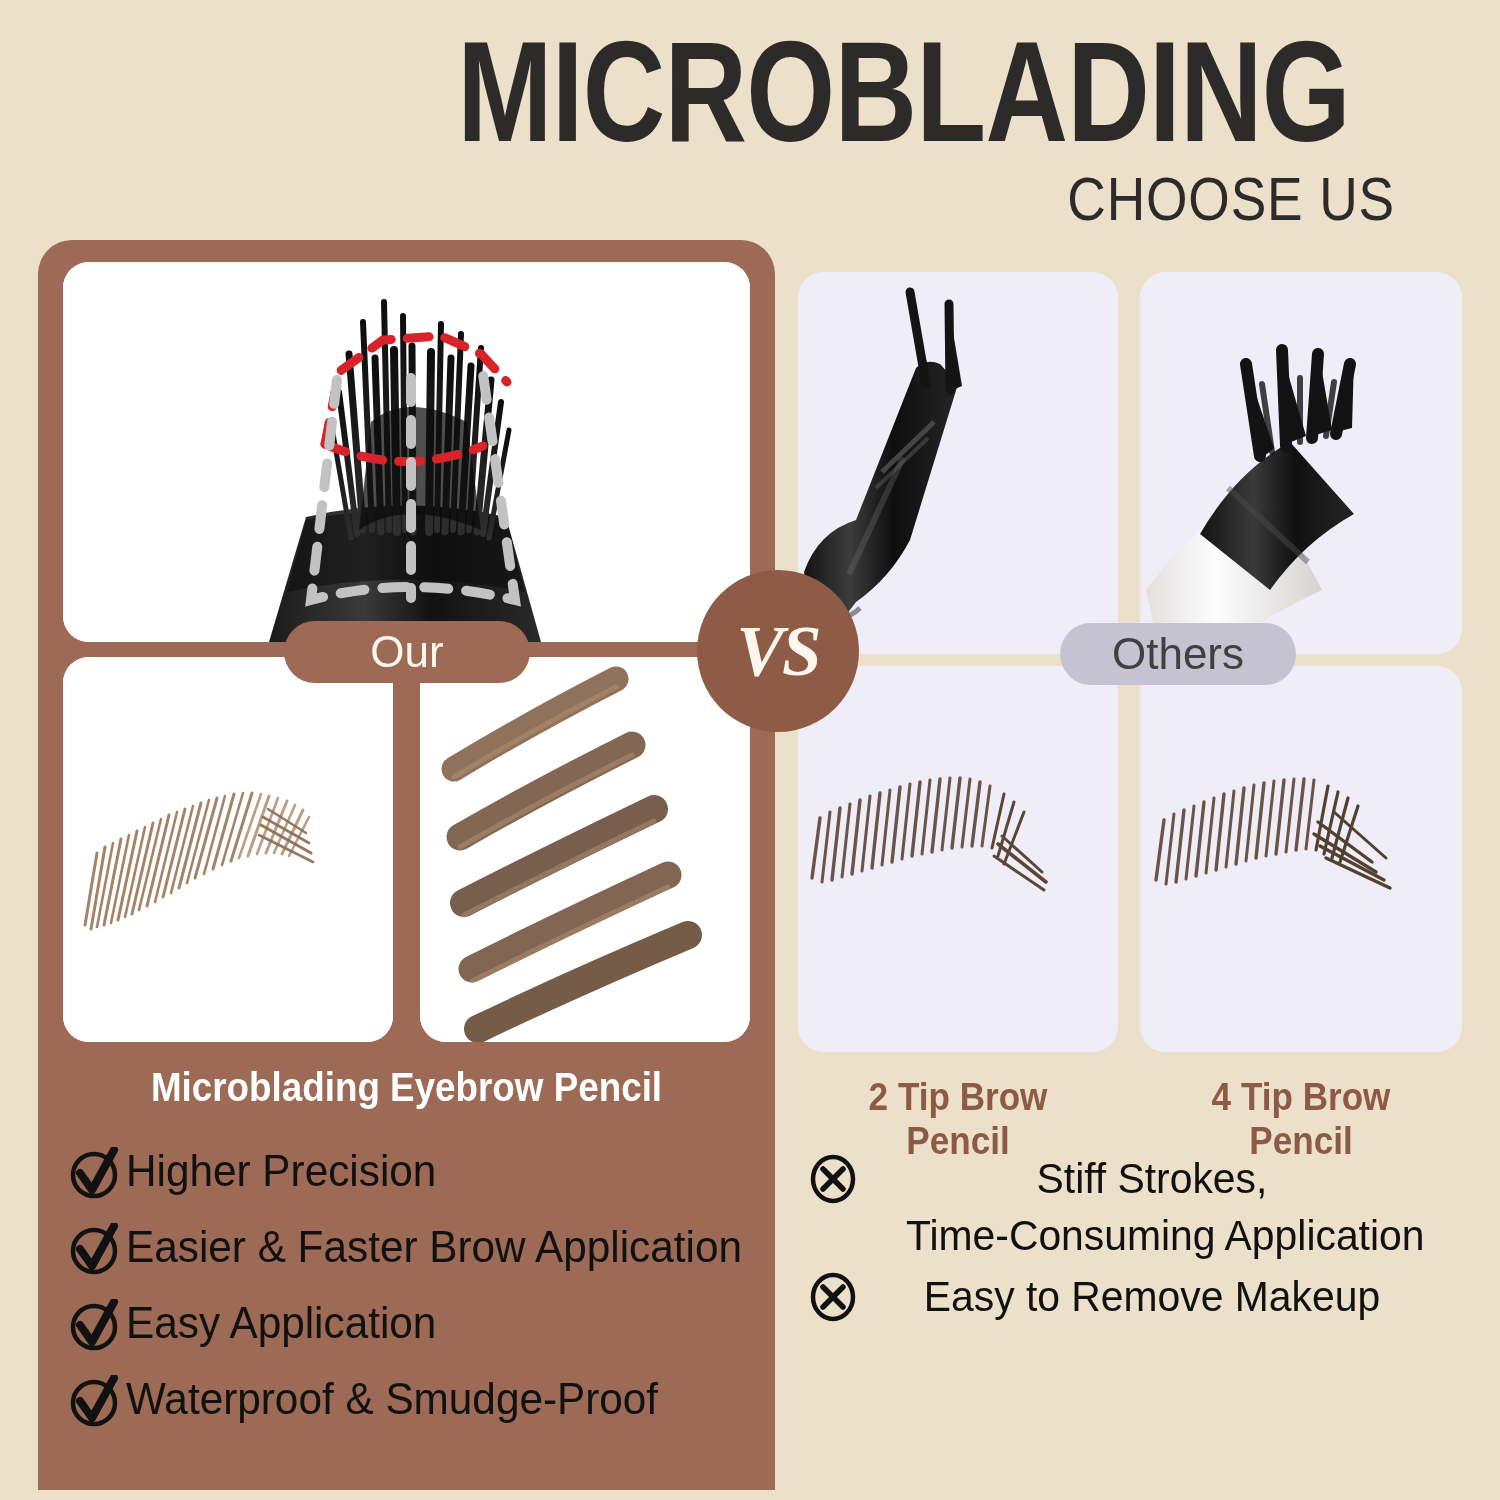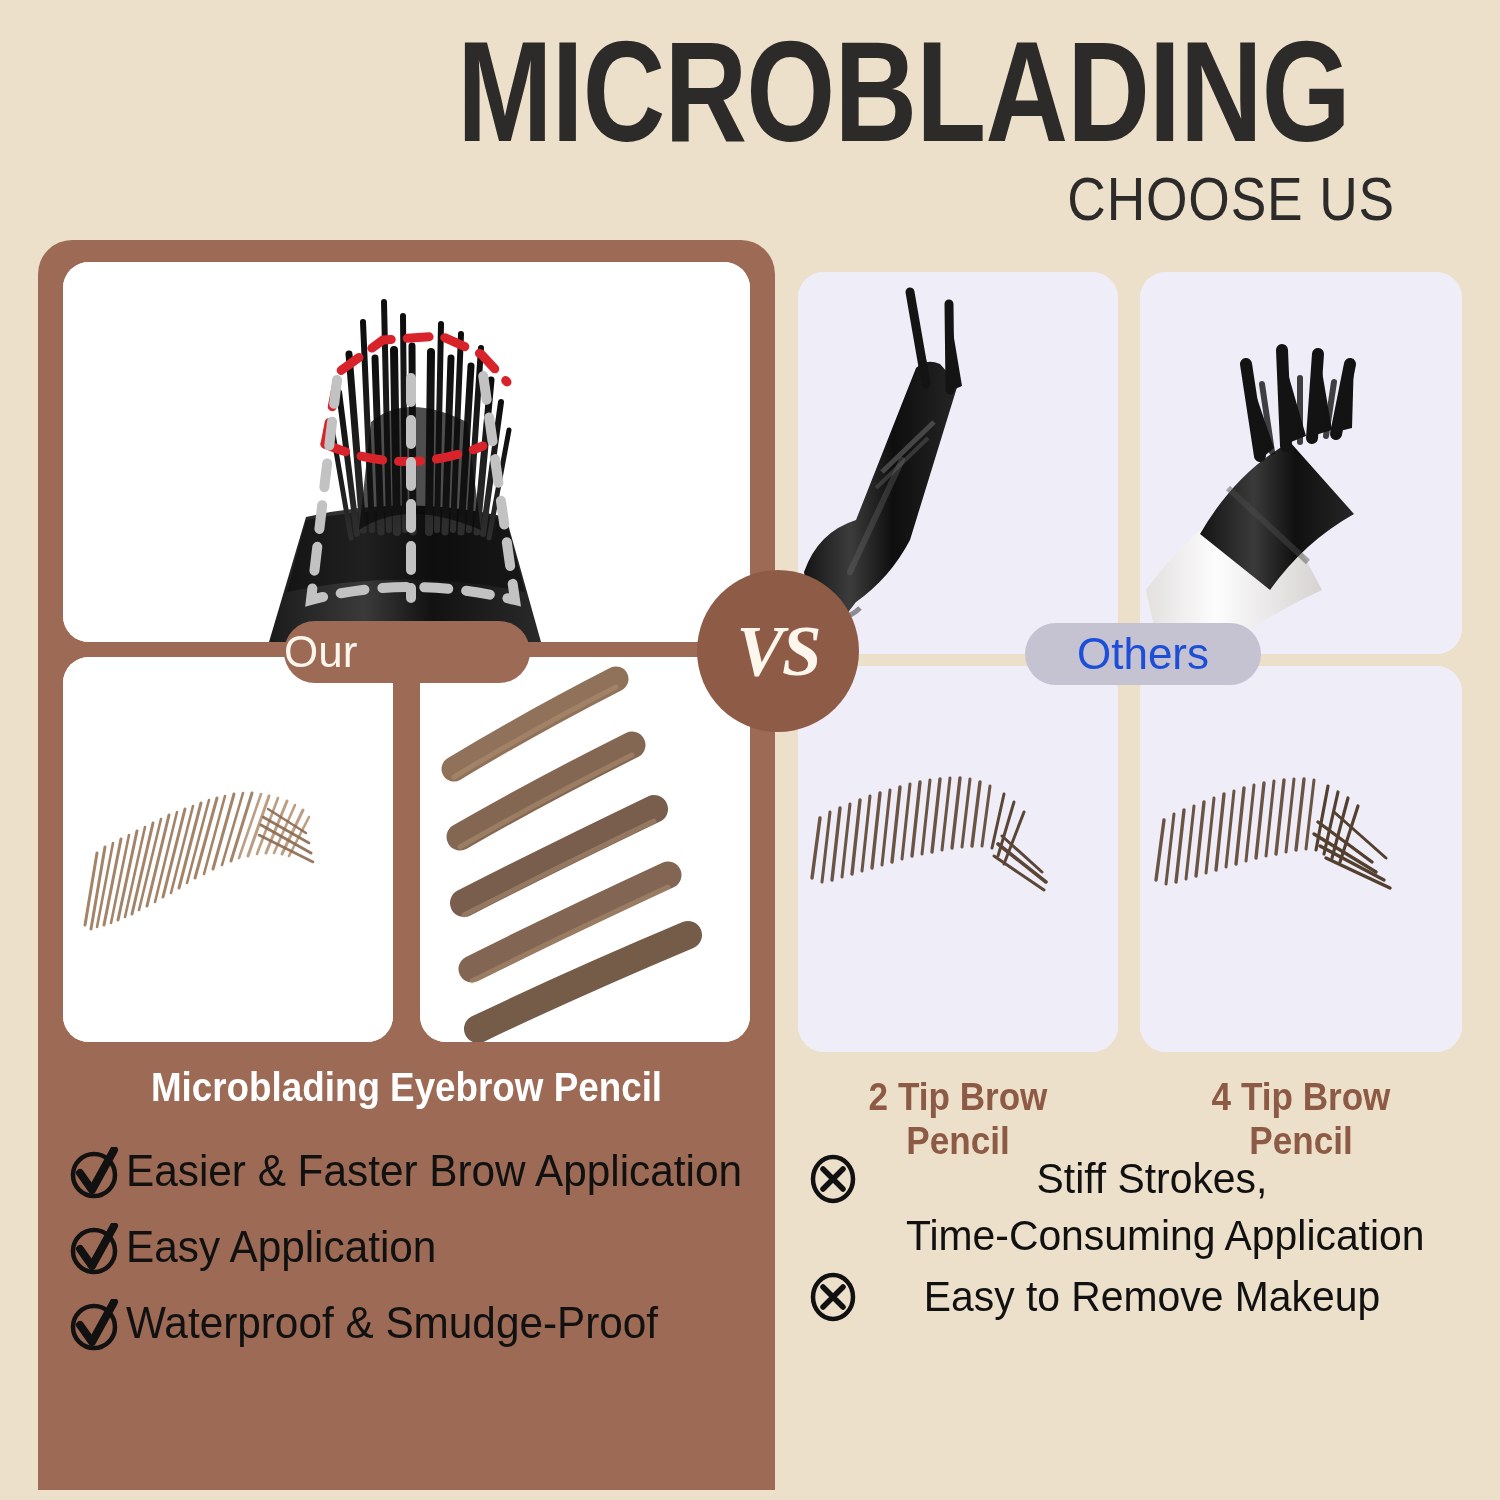--- a/index.html
+++ b/index.html
@@ -179,32 +179,32 @@
     position: absolute;
     left: 284px;
     top: 621px;
     width: 246px;
     height: 62px;
     background: #9c6a55;
     border-radius: 31px;
     color: #fdf6ec;
     font-size: 44px;
     line-height: 62px;
-    text-align: left;
+    text-align: center;
     z-index: 12;
   }
   #others-badge {
     position: absolute;
-    left: 1025px;
+    left: 1060px;
     top: 623px;
     width: 236px;
     height: 62px;
     background: #c5c2d2;
     border-radius: 31px;
-    color: #1d4ed8;
+    color: #404040;
     font-size: 44px;
     line-height: 62px;
     text-align: center;
     z-index: 12;
   }
   #vs-circle {
     position: absolute;
     left: 697px;
     top: 570px;
     width: 162px;
@@ -344,20 +344,29 @@
         <path d="M44 258 Q130 214 234 164" stroke="#b79878" stroke-width="5"></path>
         <path d="M52 324 Q140 280 248 230" stroke="#b79878" stroke-width="5"></path>
       </g>
     </svg>
   </div>
 
   <div id="our-product-label">Microblading Eyebrow Pencil</div>
 
   <div id="our-features">
 
+    <div class="feat-row">
+      <span class="feat-icon">
+        <svg width="52" height="52" viewBox="0 0 52 52">
+          <circle cx="26" cy="28" r="21" fill="none" stroke="#111" stroke-width="4.5"></circle>
+          <path d="M12 26 L24 43 L46 3" fill="none" stroke="#111" stroke-width="8" stroke-linecap="round" stroke-linejoin="round"></path>
+        </svg>
+      </span>
+      <span class="feat-text">Higher Precision</span>
+    </div>
 
     <div class="feat-row">
       <span class="feat-icon">
         <svg width="52" height="52" viewBox="0 0 52 52">
           <circle cx="26" cy="28" r="21" fill="none" stroke="#111" stroke-width="4.5"></circle>
           <path d="M12 26 L24 43 L46 3" fill="none" stroke="#111" stroke-width="8" stroke-linecap="round" stroke-linejoin="round"></path>
         </svg>
       </span>
       <span class="feat-text">Easier &amp; Faster Brow Application</span>
     </div>

